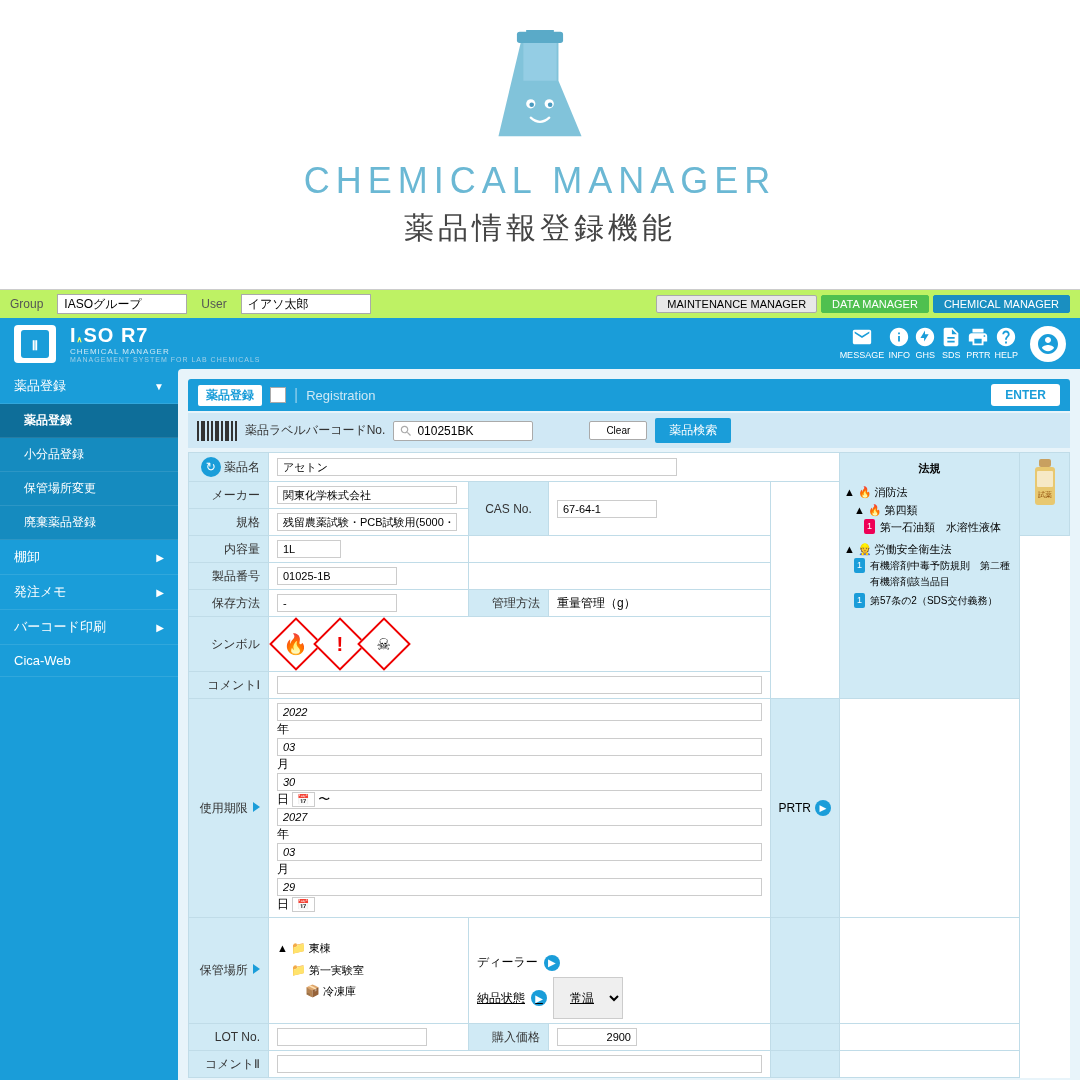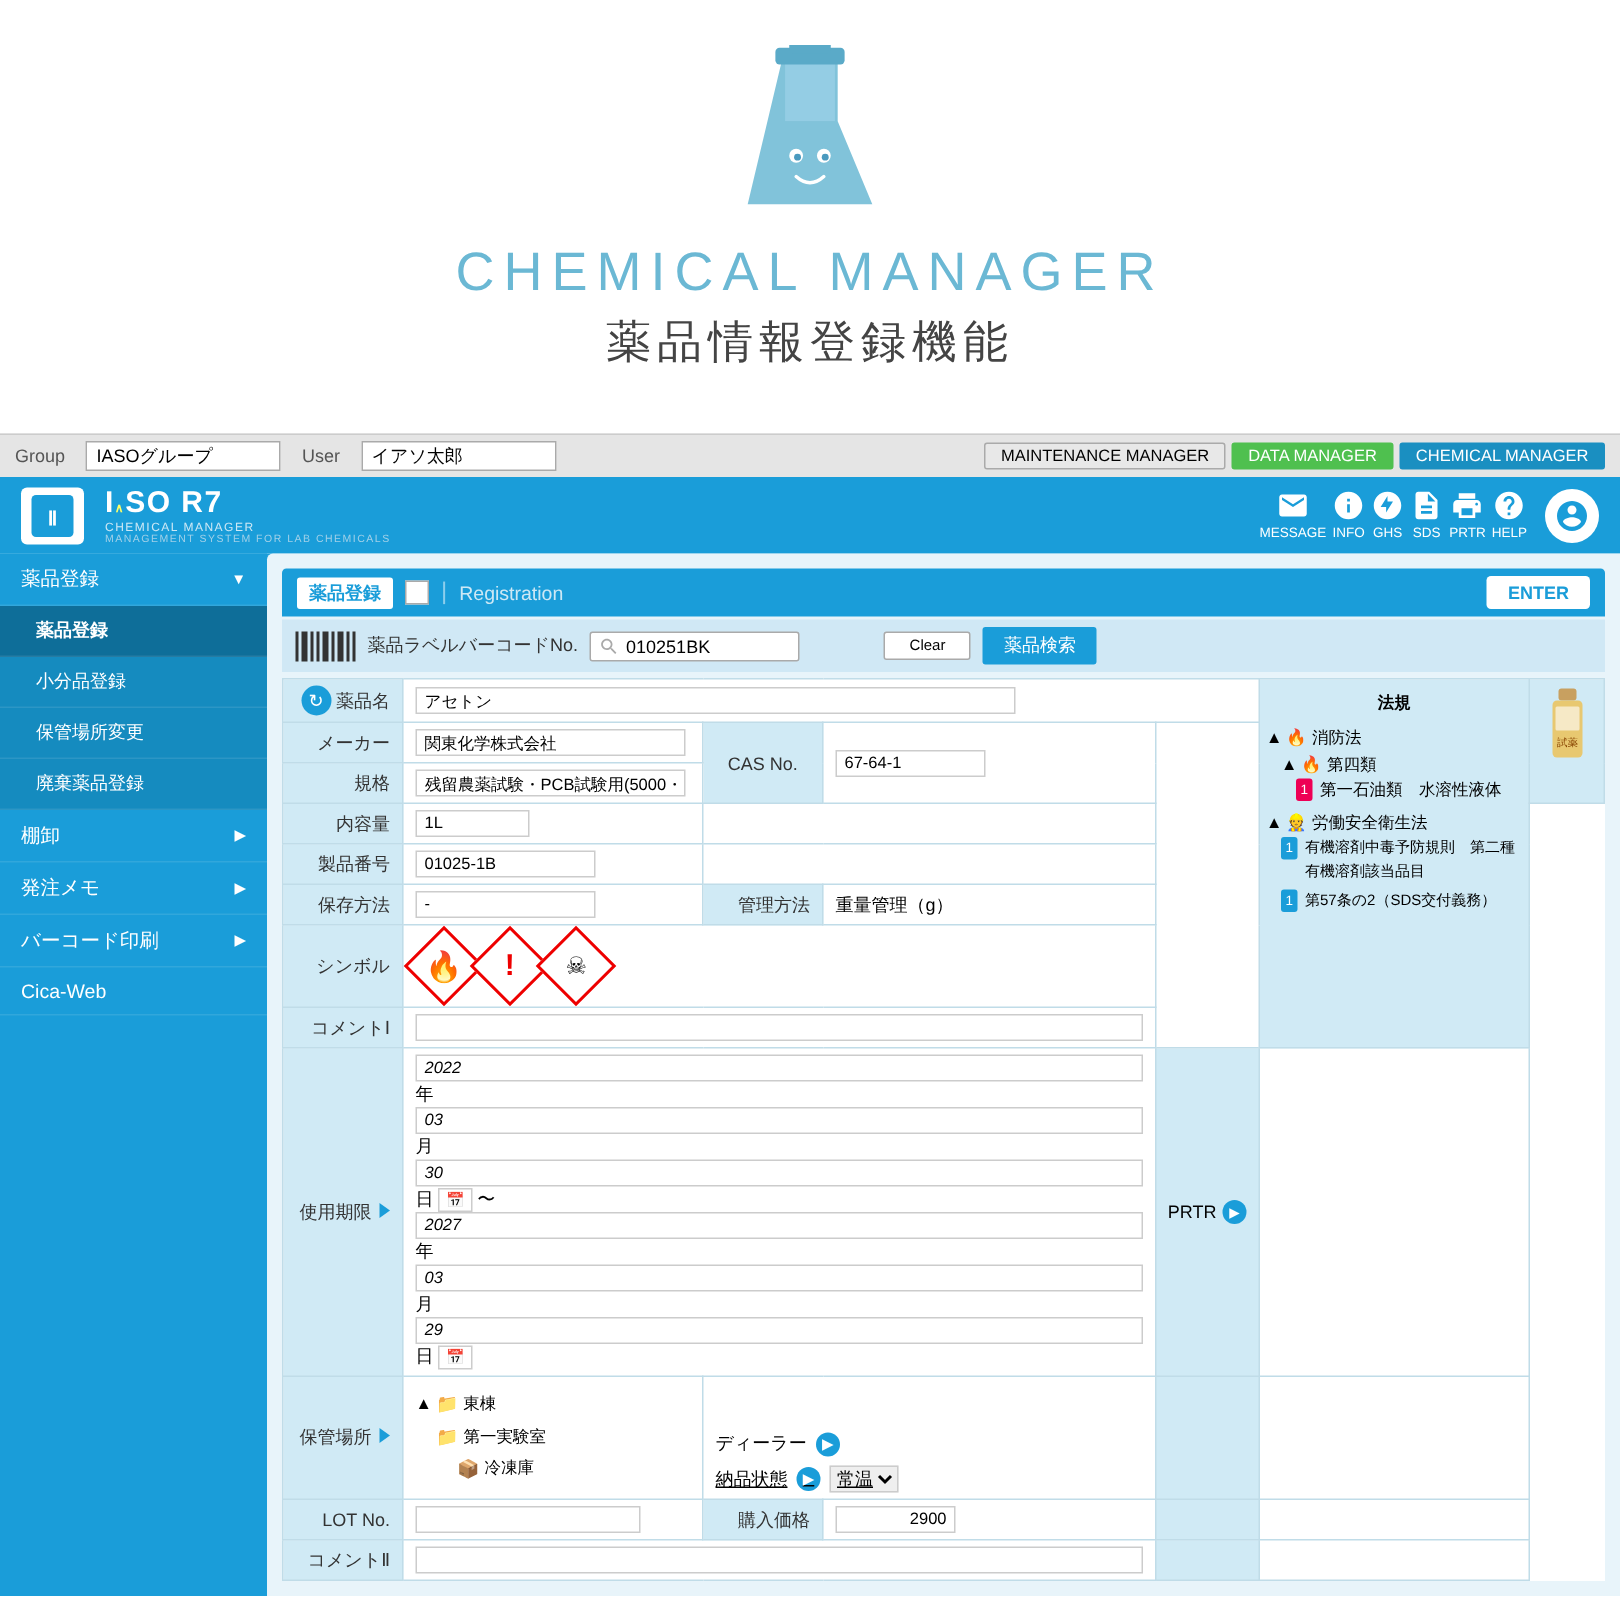--- a/index.html
+++ b/index.html
@@ -34,21 +34,21 @@
     .splash-subtitle {
       font-size: 30px;
       color: #444;
       font-weight: 400;
       letter-spacing: 4px;
       margin-bottom: 20px;
     }
 
     
     .system-header {
-      background: #e5e5e5;
+      background: #bef264;
       border-top: 1px solid #ccc;
       padding: 4px 10px;
       display: flex;
       align-items: center;
       gap: 14px;
       font-size: 12px;
     }
     .system-header label { color: #555; }
     .system-header input {
       border: 1px solid #aaa;
@@ -675,21 +675,21 @@
       <tr>
         <td class="label-cell">規格</td>
         <td class="value-cell">
           <input type="text" value="残留農薬試験・PCB試験用(5000・" style="width: 180px;">
         </td>
       </tr>
 
       <tr>
         <td class="label-cell">内容量</td>
         <td class="value-cell">
-          <input type="text" value="1L" style="width: 76px;">
+          <input type="text" value="1L" style="width: 64px;">
         </td>
         <td colspan="2" style="background:#fff;"></td>
       </tr>
 
       <tr>
         <td class="label-cell">製品番号</td>
         <td class="value-cell">
           <input type="text" value="01025-1B" style="width: 120px;">
         </td>
         <td colspan="2" style="background:#fff;"></td>
@@ -787,21 +787,21 @@
           </div>
         </td>
         <td class="value-cell" colspan="2">
           <div class="dealer-row">
             <span>ディーラー</span>
             <button class="dealer-btn">▶</button>
           </div>
           <div style="margin-top:6px;display:flex;align-items:center;gap:6px;text-decoration:underline;">
             <span>納品状態</span>
             <button class="dealer-btn">▶</button>
-            <select style="font-size:12px;padding:0;">
+            <select style="font-size:12px;padding:12px;">
               <option>常温</option>
               <option>冷蔵</option>
               <option>冷凍</option>
             </select>
           </div>
         </td>
         <td style="background:#d0eaf5;"></td>
         <td style="background:#fff;"></td>
       </tr>
 

